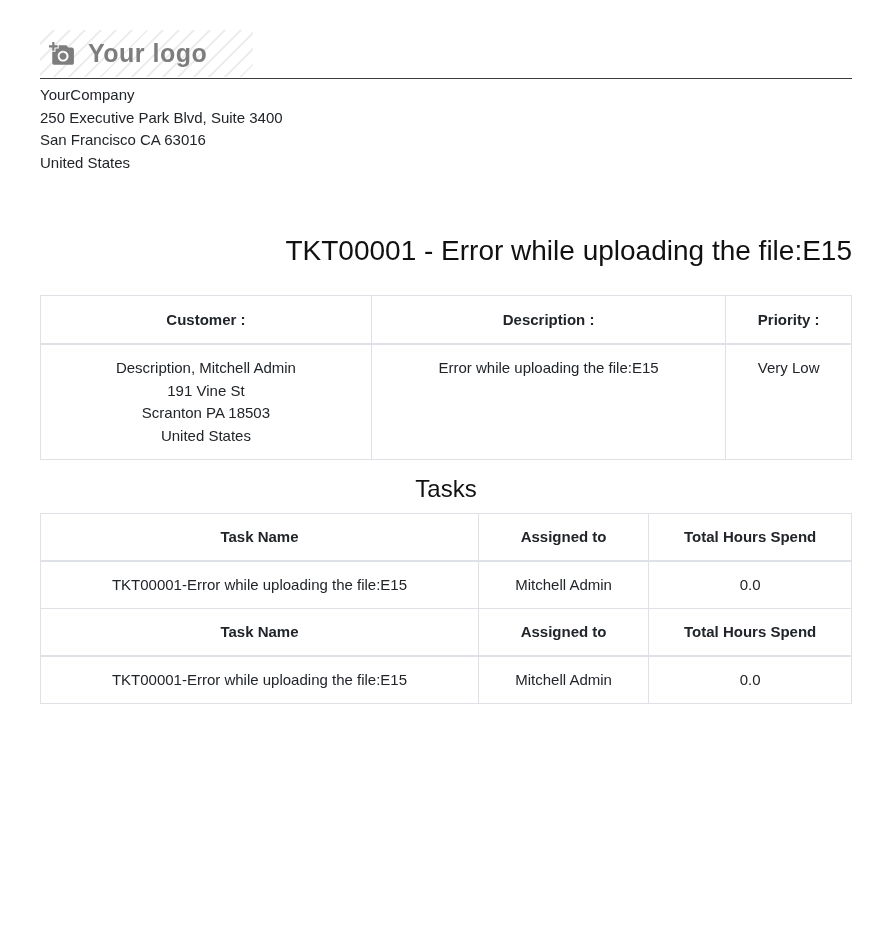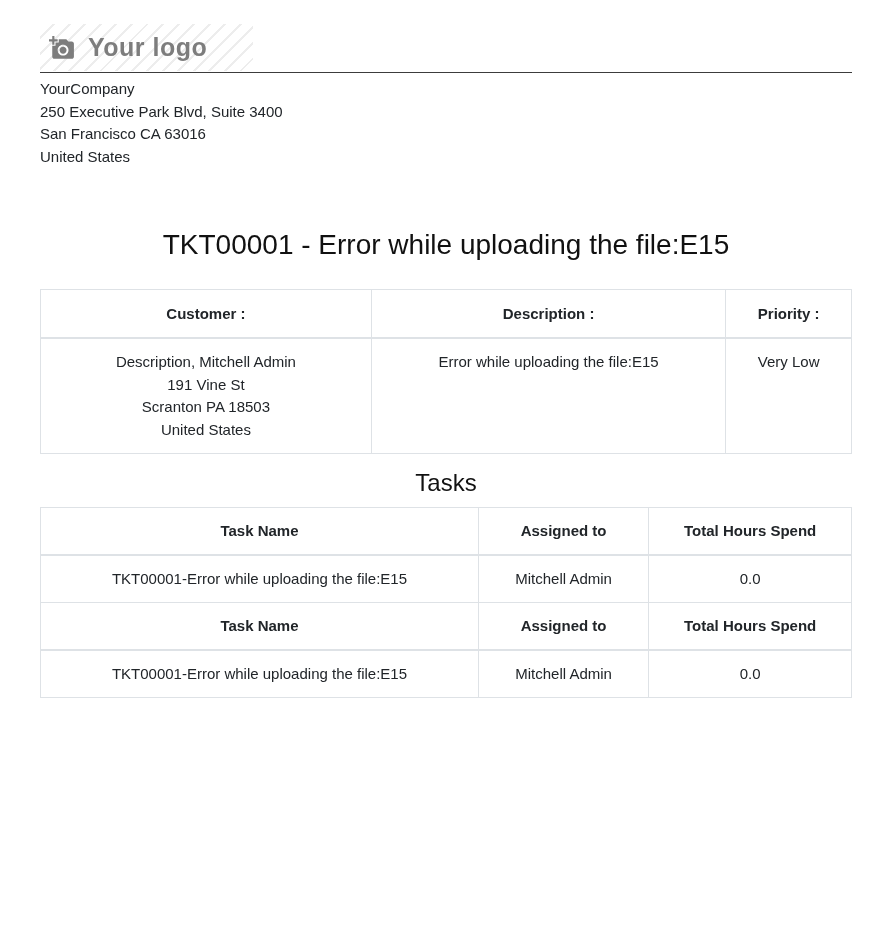--- a/index.html
+++ b/index.html
@@ -3,21 +3,21 @@
 <meta charset="utf-8">
 <style>
   * { box-sizing: border-box; }
   html, body { margin: 0; padding: 0; background: #ffffff; }
   .page {
     width: 895px;
     height: 925px;
     background: #ffffff;
     font-family: "Liberation Sans", sans-serif;
     color: #212529;
-    padding: 24px 43px 0 40px;
+    padding: 30px 43px 0 40px;
     overflow: hidden;
   }
 
   
   .logo-placeholder {
     display: inline-flex;
     align-items: center;
     gap: 13px;
     height: 47px;
     padding: 0 46px 0 9px;
@@ -37,21 +37,21 @@
     margin: 1px 0 5px 0;
   }
 
   
   .address { margin-top: 3px; }
   .address div { font-size: 15px; line-height: 22.5px; color: #212529; }
 
   
   .doc-title {
     margin: 60px 0 28px 0;
-    text-align: center;
+    text-align: right;
     font-size: 28px;
     font-weight: normal;
     line-height: 33px;
     color: #111111;
   }
 
   
   table {
     width: 100%;
     border-collapse: collapse;

